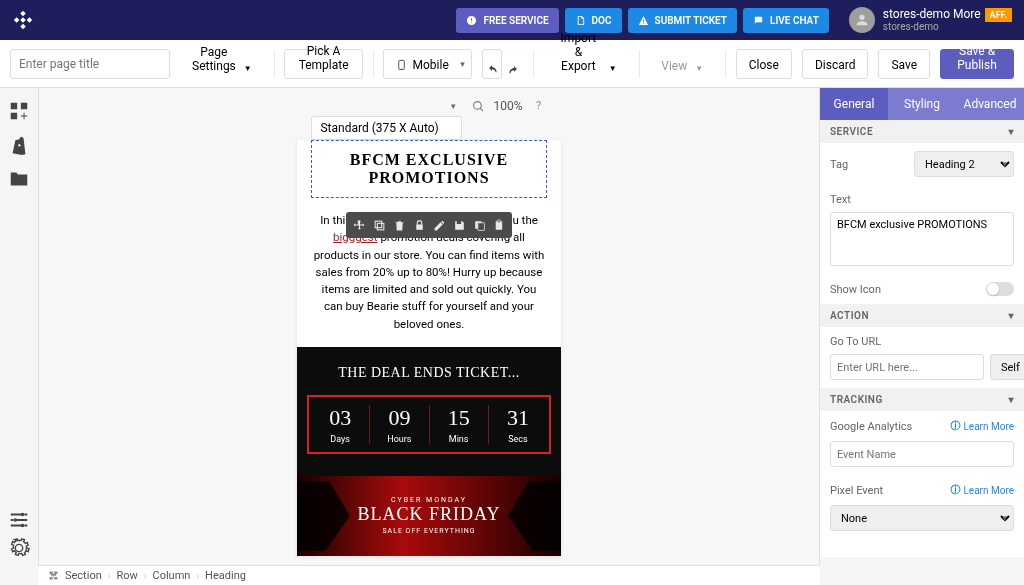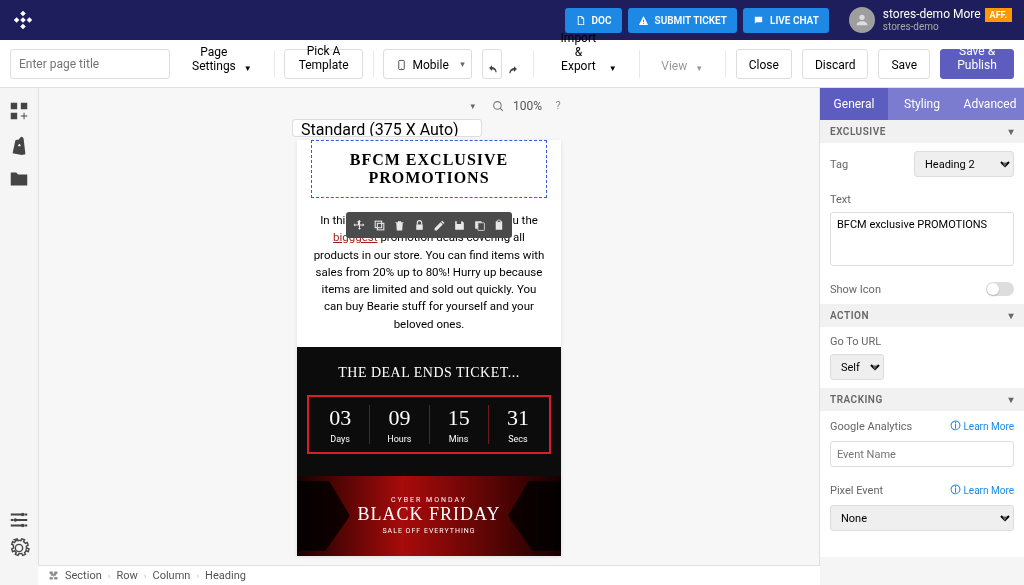--- a/index.html
+++ b/index.html
@@ -30,21 +30,21 @@
 .caret { font-size: 8px; margin-left: 3px; }
 
 
 .leftrail { position: absolute; left: 0; top: 88px; bottom: 20px; width: 38px; display: flex; flex-direction: column; align-items: center; padding-top: 6px; }
 .leftrail .ic { width: 22px; height: 22px; margin: 6px 0; fill: #444; cursor: pointer; }
 .leftrail .bottom { margin-top: auto; margin-bottom: 6px; }
 
 
 .stage { position: absolute; left: 38px; right: 204px; top: 88px; bottom: 20px; background: #f7f7f7; border-left: 1px solid #e0e0e0; border-right: 1px solid #e0e0e0; }
 .stage-top { height: 36px; display: flex; align-items: center; justify-content: center; gap: 10px; }
-.select-sm { height: 18px; border: 1px solid #ddd; border-radius: 3px; font-size: 16px; padding: 0 22px 0 8px; background: #fff; appearance: none; position: relative; margin-top: 44px; }
+.select-sm { height: 24px; border: 1px solid #ddd; border-radius: 3px; font-size: 12px; padding: 0 22px 0 8px; background: #fff; appearance: none; position: relative; margin-top: 44px; }
 .select-wrap { position: relative; display: inline-flex; align-items: center; }
 .select-wrap::after { content: "▾"; position: absolute; right: 7px; font-size: 9px; color: #666; pointer-events: none; }
 .zoom-ctl { display: inline-flex; align-items: center; gap: 8px; font-size: 12px; color: #555; }
 .zoom-ctl .qm { width: 16px; height: 16px; border-radius: 50%; color: #888; text-align: center; font-size: 11px; line-height: 16px; }
 
 .canvas { width: 264px; margin: 0 auto; background: #fff; position: relative; box-shadow: 0 1px 4px rgba(0,0,0,.1); }
 .heading-sel { border: 1px dashed #3a5bd9; margin: 16px 14px 10px; padding: 10px 2px; text-align: center; font-family: "Times New Roman", serif; font-size: 16px; letter-spacing: 1px; font-weight: 600; }
 .floating-toolbar { position: absolute; top: 72px; left: 50%; transform: translateX(-50%); background: #4b4b4b; border-radius: 3px; display: flex; gap: 2px; padding: 4px; z-index: 5; }
 .floating-toolbar .ft { width: 18px; height: 18px; display: flex; align-items: center; justify-content: center; cursor: pointer; }
 .floating-toolbar svg { fill: #e8e8e8; width: 13px; height: 13px; }
@@ -88,20 +88,26 @@
 .footer .chev { color: #bbb; font-size: 9px; }
 </style>
 </head>
 <body>
 
 <div class="topnav">
   <svg class="topnav-logo" viewBox="0 0 24 24">
       <path fill="#fff" d="M12 2l3 3-3 3-3-3zM5 9l3 3-3 3-3-3zM19 9l3 3-3 3-3-3zM12 16l3 3-3 3-3-3zM12 9l3 3-3 3-3-3z"></path>
     </svg>
   <div class="topnav-spacer"></div>
+  <button class="topnav-btn purple">
+      <svg width="11" height="11" viewBox="0 0 24 24">
+        <path fill="#fff" d="M12 2a10 10 0 100 20 10 10 0 000-20zm1 15h-2v-2h2zm0-4h-2V7h2z"></path>
+      </svg>
+      <span>FREE SERVICE</span>
+    </button>
   <button class="topnav-btn blue">
       <svg width="11" height="11" viewBox="0 0 24 24">
         <path fill="#fff" d="M6 2h9l5 5v15H6zM8 4v16h10V8h-4V4z"></path>
       </svg>
       <span>DOC</span>
     </button>
   <button class="topnav-btn blue">
       <svg width="11" height="11" viewBox="0 0 24 24">
         <path fill="#fff" d="M12 2L2 22h20zM11 10h2v5h-2zm0 7h2v2h-2z"></path>
       </svg>
@@ -294,21 +300,21 @@
 </div>
 
 <div class="rpanel">
   <div class="rtabs">
     <div class="rtab active">General</div>
     <div class="rtab">Styling</div>
     <div class="rtab">Advanced</div>
   </div>
 
   <div class="rsect-hd">
-      <span>EXCLUSIVE</span>
+      <span>SERVICE</span>
       <span>▾</span>
     </div>
   <div class="rrow">
     <label>Tag</label>
     <div class="select-wrap" style="flex:0 0 100px">
         <select style="width:100px"><option>Heading 2</option></select>
       </div>
   </div>
   <div class="rrow" style="flex-direction:column;align-items:flex-start;gap:6px">
     <label>Text</label>
@@ -319,20 +325,21 @@
     <div class="toggle"></div>
   </div>
 
   <div class="rsect-hd">
       <span>ACTION</span>
       <span>▾</span>
     </div>
   <div class="rrow" style="flex-direction:column;align-items:flex-start;gap:6px">
     <label>Go To URL</label>
     <div style="display:flex;gap:6px;width:100%">
+      <input type="text" style="flex: 1 1 0%;" placeholder="Enter URL here...">
       <div class="select-wrap">
           <select style="width:54px"><option>Self</option></select>
         </div>
     </div>
   </div>
 
   <div class="rsect-hd">
       <span>TRACKING</span>
       <span>▾</span>
     </div>

